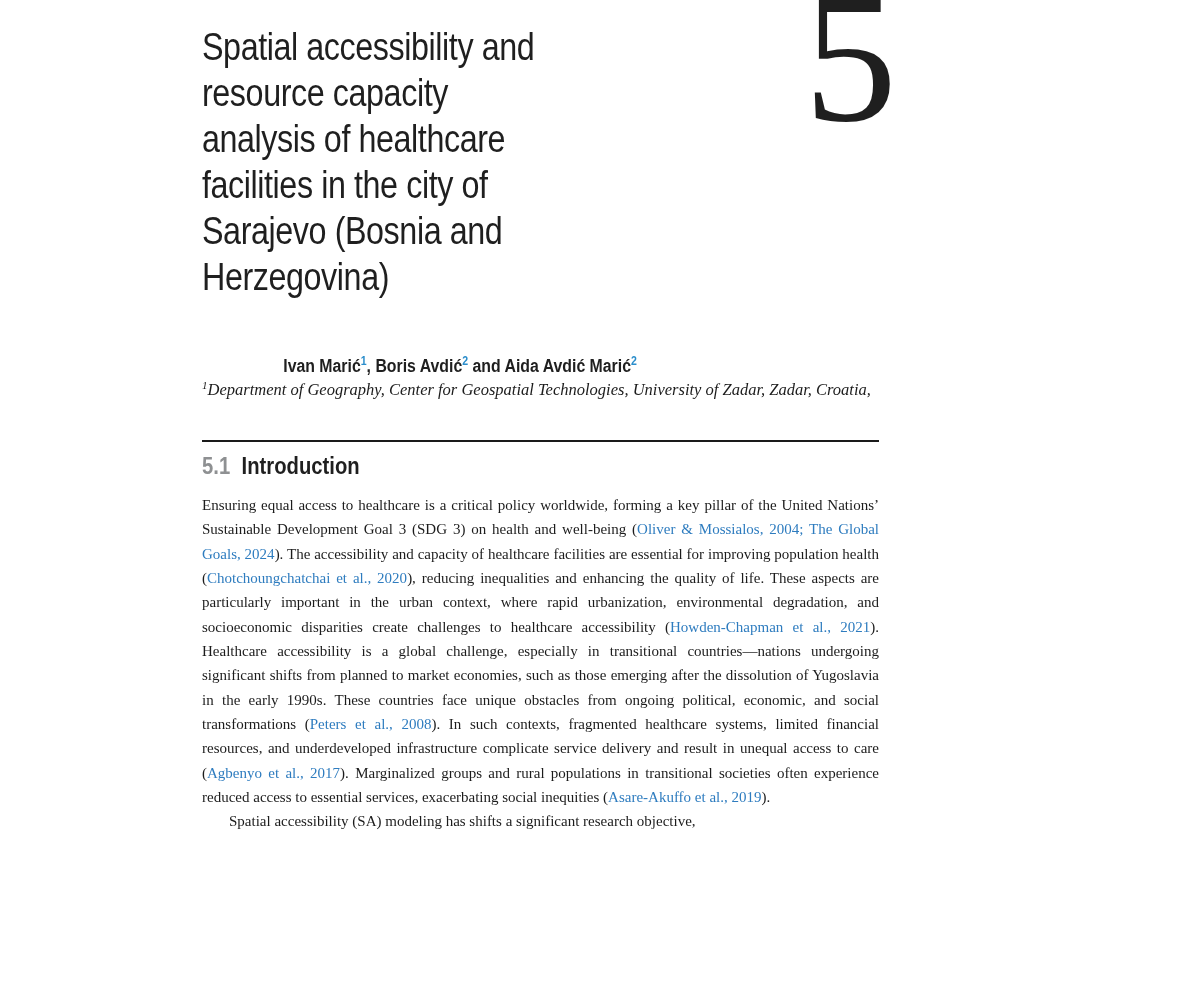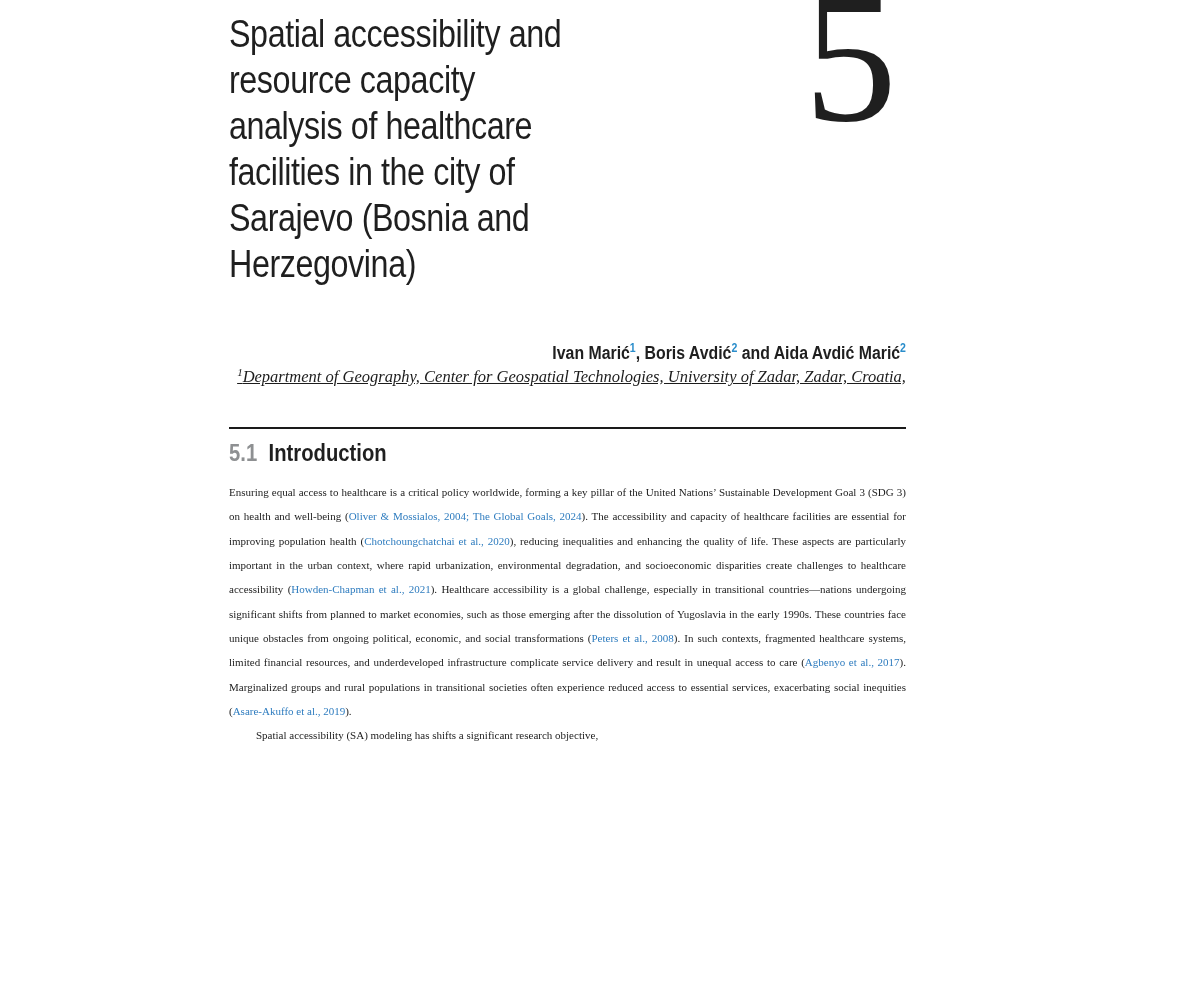--- a/index.html
+++ b/index.html
@@ -7,24 +7,24 @@
     position: relative;
     width: 1200px;
     height: 1000px;
     background: var(--page_bg, #ffffff);
     overflow: hidden;
     color: var(--body_text, #1c1c1c);
     font-family: "Liberation Serif", serif;
   }
   .content {
     position: absolute;
-    left: 229px;
+    left: 202px;
     top: 0;
     width: 677px;
-    padding-top: 11px;
+    padding-top: 24px;
   }
   .chapter-number {
     position: absolute;
     left: 804px;
     top: -36px;
     font-family: "Liberation Serif", serif;
     font-size: 186px;
     line-height: 1;
     color: var(--title_text, #1f1f1f);
   }
@@ -34,42 +34,40 @@
     font-weight: 400;
     font-size: 38px;
     line-height: 46px;
     letter-spacing: -0.5px;
     color: var(--title_text, #1f1f1f);
     transform: scaleX(0.85);
     transform-origin: left top;
   }
   .author-block {
     margin-top: 54px;
-    text-align: right;
   }
   .authors {
     font-family: "Liberation Sans", sans-serif;
     font-weight: bold;
     font-size: 18px;
     line-height: 24px;
     color: var(--title_text, #1f1f1f);
     transform: scaleX(0.88);
     transform-origin: right center;
   }
   .sup {
     vertical-align: super;
     line-height: 0;
     font-size: 12px;
   }
   .authors .sup { color: var(--author_sup_blue, #2a8dcb); }
   .affiliation {
     font-style: italic;
     font-size: 16.5px;
     line-height: 24px;
-    text-decoration: underline;
   }
   .affiliation .sup { font-size: 11px; color: var(--body_text, #1c1c1c); }
   .section-rule {
     border: none;
     border-top: 2px solid var(--rule, #1a1a1a);
     margin: 38px 0 0 0;
     width: 100%;
   }
   .section-heading {
     margin: 9px 0 0 0;
@@ -80,21 +78,21 @@
     transform: scaleX(0.88);
     transform-origin: left center;
     color: var(--title_text, #1f1f1f);
   }
   .section-number {
     color: var(--section_number_gray, #8e9092);
     margin-right: 13px;
   }
   .body-text {
     margin: 0;
-    font-size: 11px;
+    font-size: 15px;
     line-height: 24.35px;
     text-align: justify;
   }
   .section-heading + .body-text { margin-top: 12px; }
   .indent { text-indent: 27px; }
   .cite-link { color: var(--link_blue, #2e7cbf); cursor: pointer; }
 </style>
 </head>
 <body>
 

